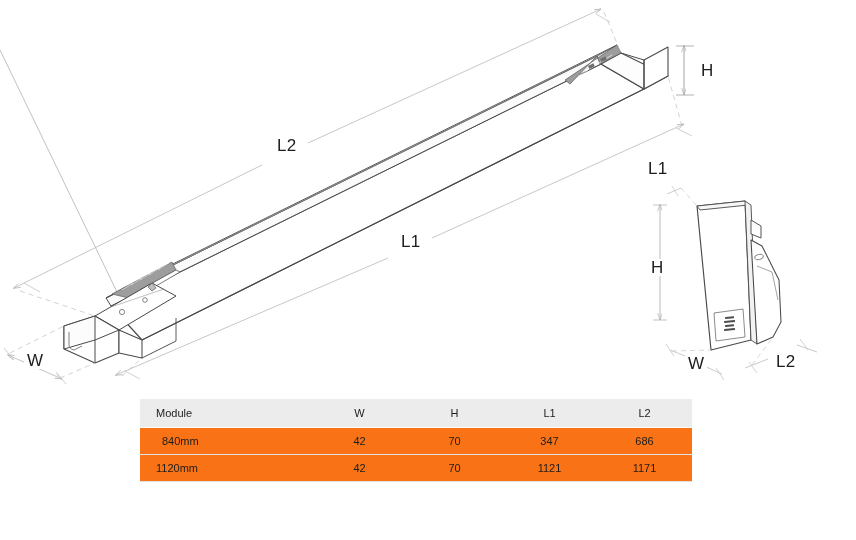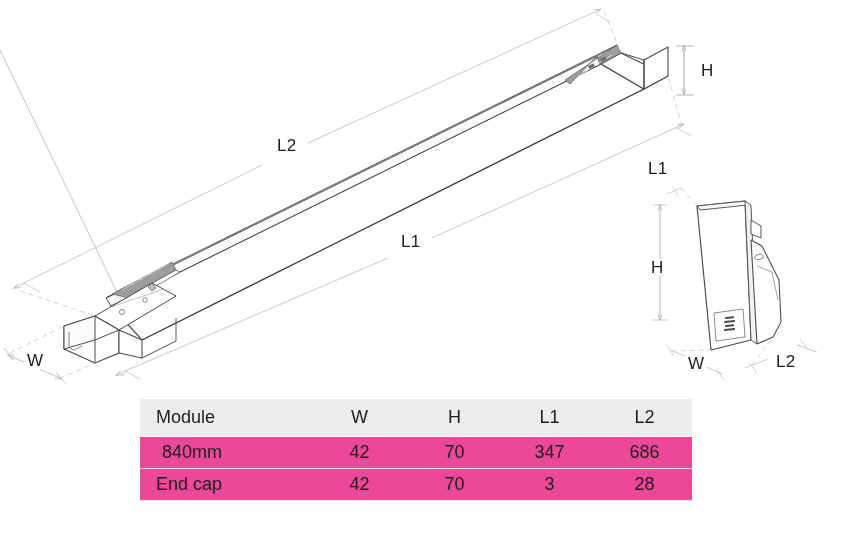--- a/index.html
+++ b/index.html
@@ -34,42 +34,42 @@
   
   #spec-table-wrap {
     position: absolute;
     left: 140px;
     top: 399px;
     width: 552px;
   }
   table.spec {
     width: 100%;
     border-collapse: collapse;
-    font-size: 18px;
+    font-size: 11px;
     color: #222;
   }
   table.spec thead th {
     background: #ececec;
     font-weight: normal;
     padding: 8px 0 8px 0;
     height: 28px;
     text-align: center;
     color: #1d1d1d;
     border: none;
   }
   table.spec thead th.col-module {
     text-align: left;
     padding-left: 16px;
   }
   table.spec tbody td {
     height: 27px;
     padding: 5px 0;
     text-align: center;
     border-bottom: 1px solid #e2e2e2;
-    background: #ec4899;
+    background: #f97316;
     color: #1d1d1d;
   }
   table.spec tbody tr:first-child td {
     border-top: 1px solid #ffffff;
   }
   table.spec tbody td.col-module {
     text-align: left;
     padding-left: 16px;
   }
   table.spec tbody tr:first-child td.col-module {
@@ -256,21 +256,21 @@
     </thead>
     <tbody>
       <tr>
         <td class="col-module">840mm</td>
         <td>42</td>
         <td>70</td>
         <td>347</td>
         <td>686</td>
       </tr>
       <tr>
-        <td class="col-module">End cap</td>
+        <td class="col-module">1120mm</td>
         <td>42</td>
         <td>70</td>
-        <td>3</td>
-        <td>28</td>
+        <td>1121</td>
+        <td>1171</td>
       </tr>
     </tbody>
   </table>
 </div>
 
 </body></html>

